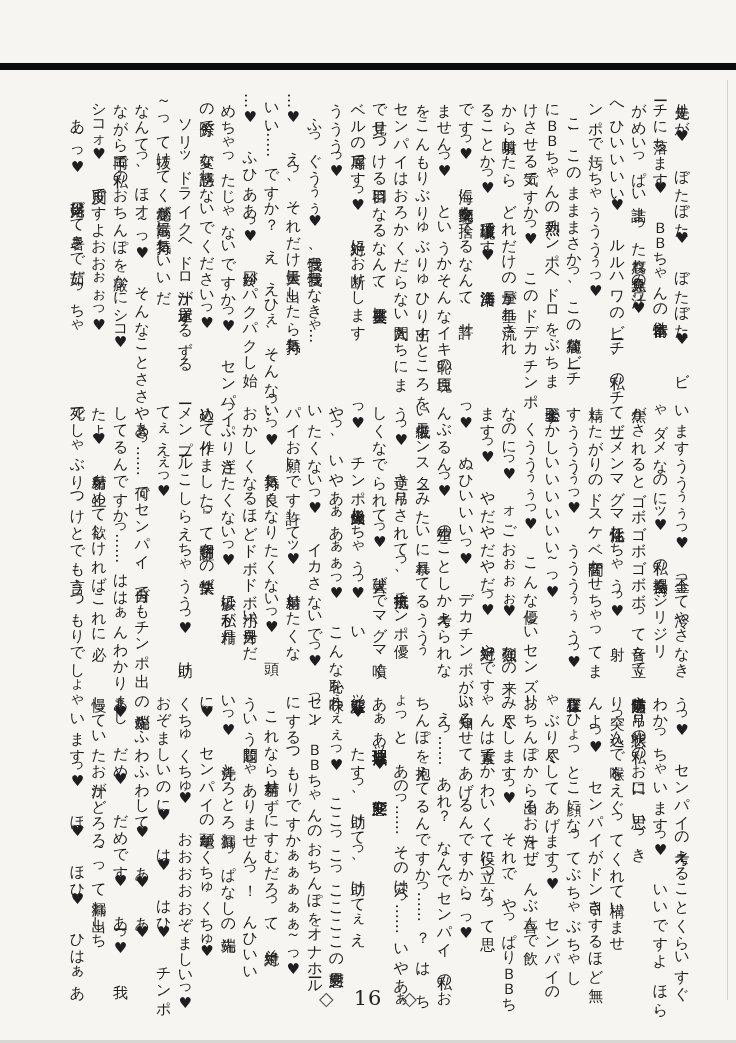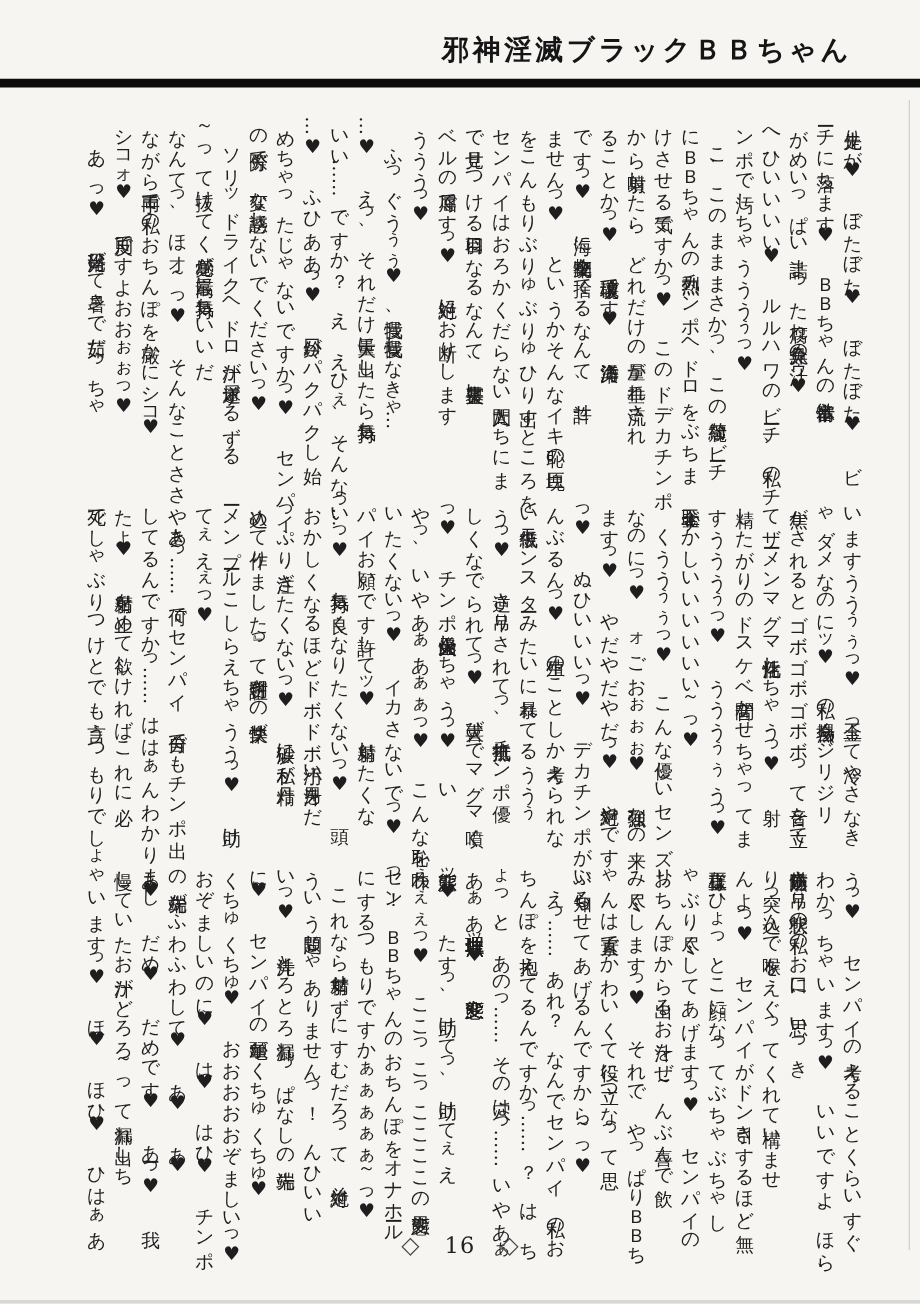--- a/index.html
+++ b/index.html
@@ -43,28 +43,27 @@
     writing-mode:vertical-rl;text-orientation:mixed;
     font-size:15px;line-height:21.6px;letter-spacing:0px;
     color:#1e1e1e;overflow:visible;white-space:nowrap;
   }
   
   #footer{
     position:absolute;top:986px;left:0;width:736px;
     display:flex;justify-content:center;align-items:center;gap:20px;
   }
   .diamond{font-size:19px;color:#4a4a4a;line-height:1;}
-  #page-number{font-size:18px;color:#222;letter-spacing:1px;}
+  #page-number{font-size:21px;color:#222;letter-spacing:1px;}
 </style>
 </head>
 <body>
 
 <div id="page">
 
-  <div id="title">邪神淫滅ブラックＢＢちゃん</div>
 
   <div id="header-rule"></div>
 
   <div id="scan-line"></div>
 
   <div id="block1" class="tblock">
       <div class="vcol">先走りが♥　ぼたぼた♥　ぼたぼた♥　ビ</div>
       <div class="vcol">ーチに落ちます♥　ＢＢちゃんの本音欲情</div>
       <div class="vcol">がめいっぱい詰まった腐れ魚介臭の汁ゥ♥</div>
       <div class="vcol">へひいいいい♥　ルルハワのビーチ、私のチ</div>

